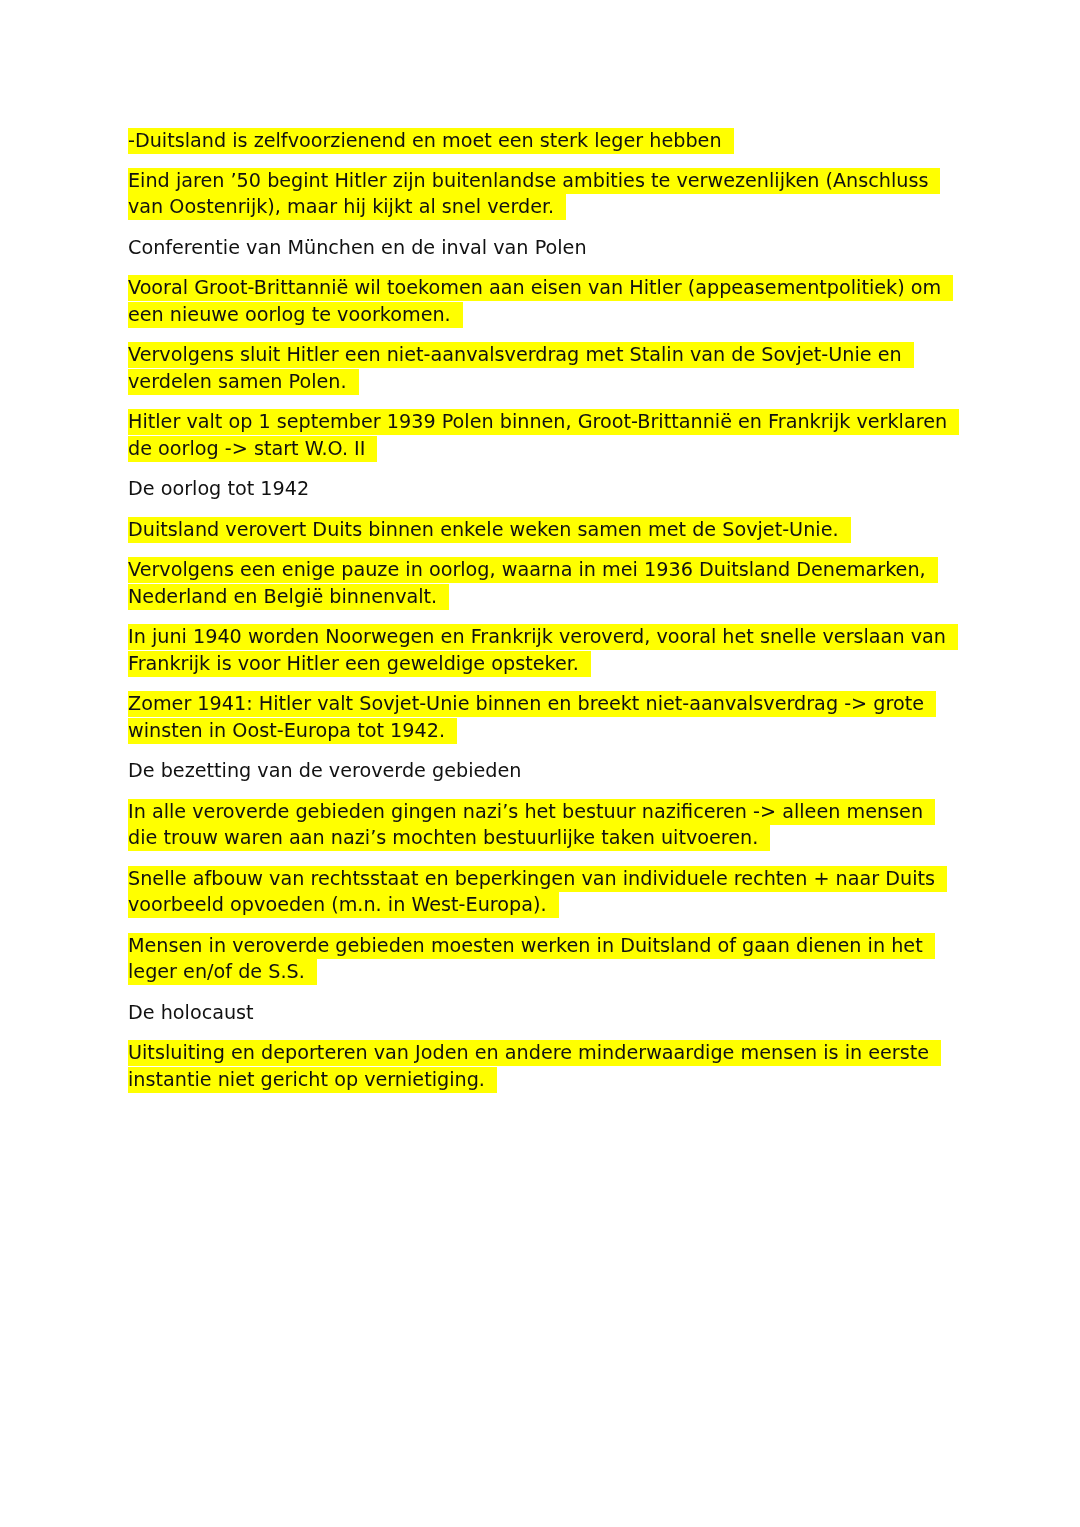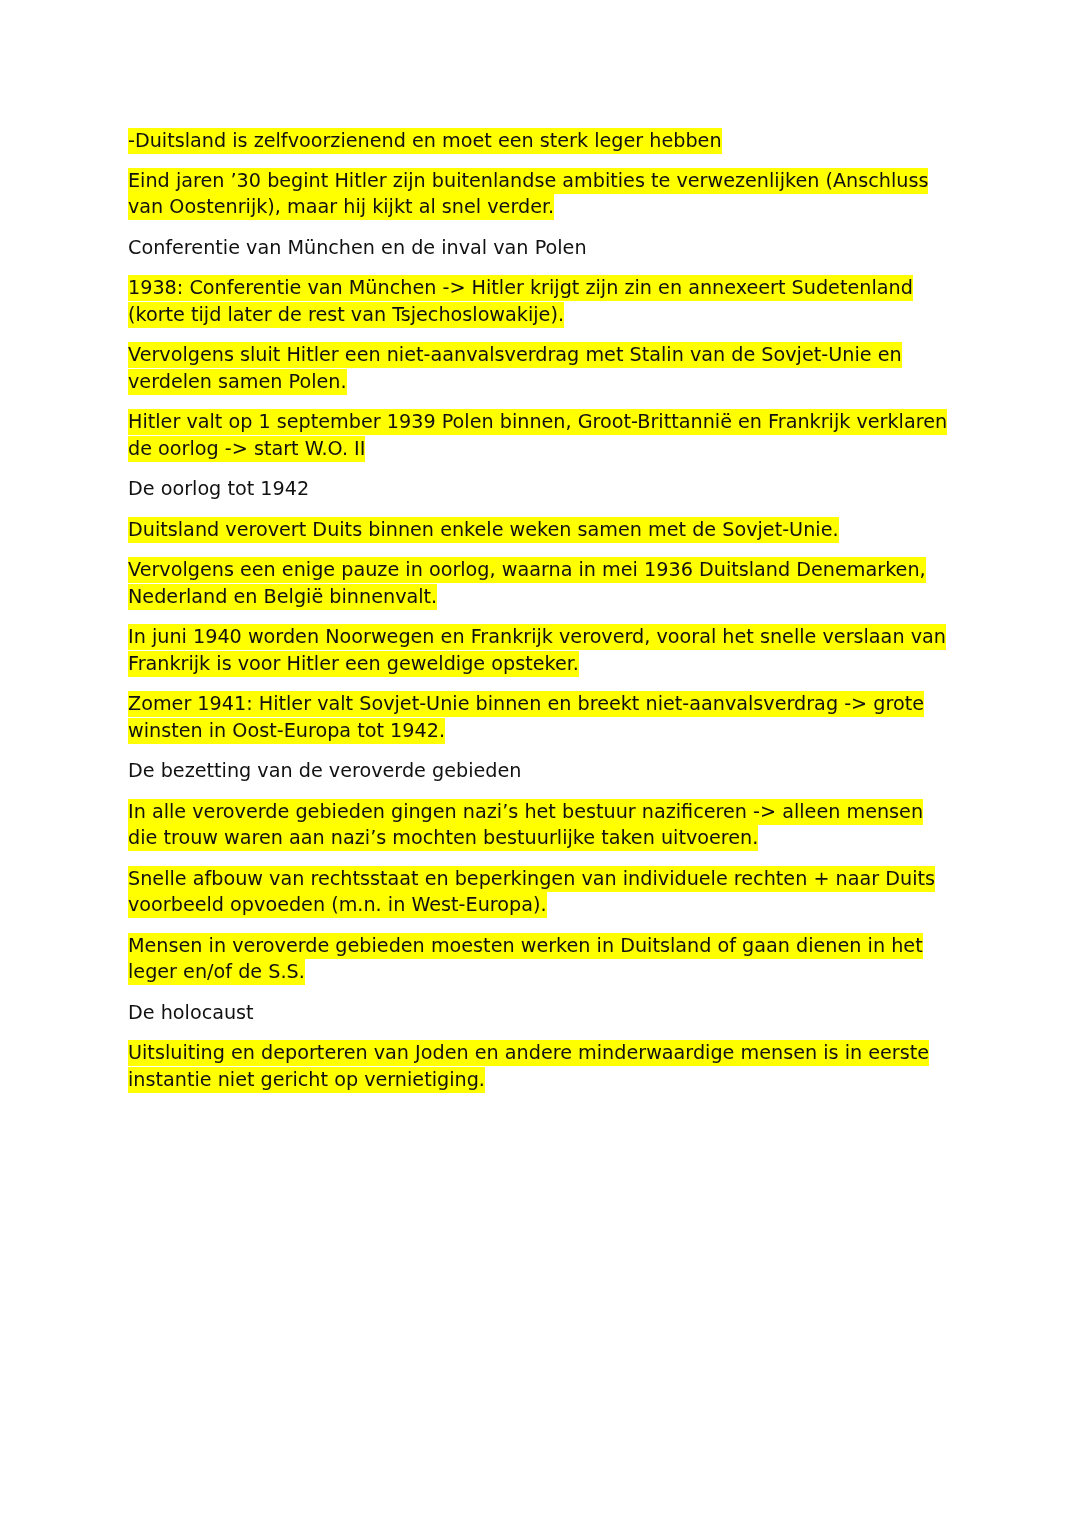--- a/index.html
+++ b/index.html
@@ -23,35 +23,35 @@
       color: #111111;
       line-height: 26.5px;
     }
     .para {
       margin: 0 0 14px 0;
     }
     .para .hl {
       background: #ffff00;
       box-decoration-break: clone;
       -webkit-box-decoration-break: clone;
-      padding: 1px 0 2px 0;
+      padding: 1px 12px 2px 0;
     }
     .heading {
       font-weight: normal;
       margin: 0 0 14px 0;
     }
   </style>
 </head>
 <body>
 
 <div class="page">
   <div class="para" style="margin-bottom:13px"><span class="hl">-Duitsland is zelfvoorzienend en moet een sterk leger hebben</span></div>
-  <div class="para"><span class="hl">Eind jaren ’30 begint Hitler zijn buitenlandse ambities te verwezenlijken (Anschluss van Oostenrijk), maar hij kijkt al snel verder.</span></div>
+  <div class="para"><span class="hl">Eind jaren ’50 begint Hitler zijn buitenlandse ambities te verwezenlijken (Anschluss van Oostenrijk), maar hij kijkt al snel verder.</span></div>
   <div class="heading">Conferentie van München en de inval van Polen</div>
-  <div class="para"><span class="hl">1938: Conferentie van München -&gt; Hitler krijgt zijn zin en annexeert Sudetenland (korte tijd later de rest van Tsjechoslowakije).</span></div>
+  <div class="para"><span class="hl">Vooral Groot-Brittannië wil toekomen aan eisen van Hitler (appeasementpolitiek) om een nieuwe oorlog te voorkomen.</span></div>
   <div class="para"><span class="hl">Vervolgens sluit Hitler een niet-aanvalsverdrag met Stalin van de Sovjet-Unie en verdelen samen Polen.</span></div>
   <div class="para"><span class="hl">Hitler valt op 1 september 1939 Polen binnen, Groot-Brittannië en Frankrijk verklaren de oorlog -&gt; start W.O. II</span></div>
   <div class="heading">De oorlog tot 1942</div>
   <div class="para"><span class="hl">Duitsland verovert Duits binnen enkele weken samen met de Sovjet-Unie.</span></div>
   <div class="para"><span class="hl">Vervolgens een enige pauze in oorlog, waarna in mei 1936 Duitsland Denemarken, Nederland en België binnenvalt.</span></div>
   <div class="para"><span class="hl">In juni 1940 worden Noorwegen en Frankrijk veroverd, vooral het snelle verslaan van Frankrijk is voor Hitler een geweldige opsteker.</span></div>
   <div class="para"><span class="hl">Zomer 1941: Hitler valt Sovjet-Unie binnen en breekt niet-aanvalsverdrag -&gt; grote winsten in Oost-Europa tot 1942.</span></div>
   <div class="heading">De bezetting van de veroverde gebieden</div>
   <div class="para"><span class="hl">In alle veroverde gebieden gingen nazi’s het bestuur nazificeren -&gt; alleen mensen die trouw waren aan nazi’s mochten bestuurlijke taken uitvoeren.</span></div>
   <div class="para"><span class="hl">Snelle afbouw van rechtsstaat en beperkingen van individuele rechten + naar Duits voorbeeld opvoeden (m.n. in West-Europa).</span></div>

